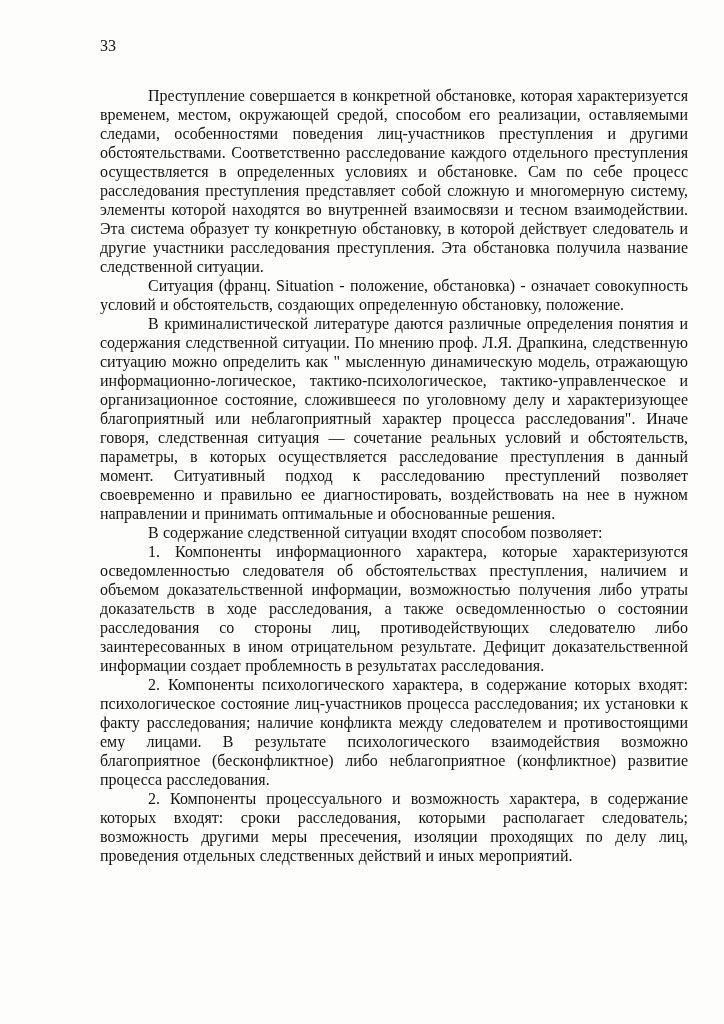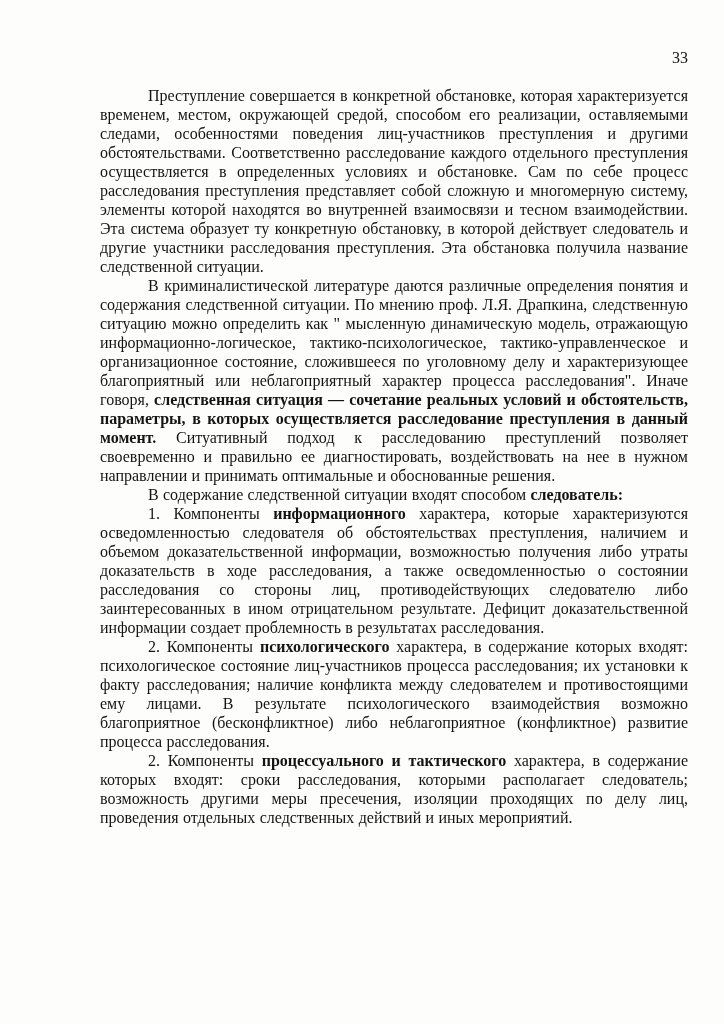--- a/index.html
+++ b/index.html
@@ -18,51 +18,51 @@
     width: 724px;
     height: 1024px;
     background: #fdfdfb;
     overflow: hidden;
   }
   .page-number {
     position: absolute;
     top: 36px;
     left: 100px;
     width: 588px;
-    text-align: right;
+    text-align: left;
     font-size: 16px;
     line-height: 19px;
-    margin-top: 12px;
   }
   .text-block {
     position: absolute;
     top: 86px;
     left: 100px;
     width: 588px;
   }
   p.para {
     margin: 0;
     text-align: justify;
     text-indent: 48px;
     font-size: 16px;
     line-height: 19px;
     hyphens: auto;
     -webkit-hyphens: auto;
     word-spacing: 0.02em;
   }
   p.para b {
-    font-weight: bold;
+    font-weight: normal;
   }
 </style>
 </head>
 <body>
 
 <div class="sheet">
   <div class="page-number">33</div>
   <div class="text-block">
       <p class="para"><span>Преступление совершается в конкретной обстановке, которая характеризуется временем, местом, окружающей средой, способом его реализации, оставляемыми следами, особенностями поведения лиц-участников преступления и другими обстоятельствами. Соответственно расследование каждого отдельного преступления осуществляется в определенных условиях и обстановке. Сам по себе процесс расследования преступления представляет собой сложную и многомерную систему, элементы которой находятся во внутренней взаимосвязи и тесном взаимодействии. Эта система образует ту конкретную обстановку, в которой действует следователь и другие участники расследования преступления. Эта обстановка получила название следственной ситуации.</span></p>
+      <p class="para"><span>Ситуация (франц. Situation - положение, обстановка) - означает совокупность условий и обстоятельств, создающих определенную обстановку, положение.</span></p>
       <p class="para"><span>В криминалистической литературе даются различные определения понятия и содержания следственной ситуации. По мнению проф. Л.Я. Драпкина, следственную ситуацию можно определить как " мысленную динамическую модель, отражающую информационно-логическое, тактико-психологическое, тактико-управленческое и организационное состояние, сложившееся по уголовному делу и характеризующее благоприятный или неблагоприятный характер процесса расследования". Иначе говоря, </span><b>следственная ситуация — сочетание реальных условий и обстоятельств, параметры, в которых осуществляется расследование преступления в данный момент.</b><span> Ситуативный подход к расследованию преступлений позволяет своевременно и правильно ее диагностировать, воздействовать на нее в нужном направлении и принимать оптимальные и обоснованные решения.</span></p>
-      <p class="para"><span>В содержание следственной ситуации входят способом </span><b>следователь:</b></p>
+      <p class="para"><span>В содержание следственной ситуации входят способом </span><b>позволяет:</b></p>
       <p class="para"><span>1. Компоненты </span><b>информационного</b><span> характера, которые характеризуются осведомленностью следователя об обстоятельствах преступления, наличием и объемом доказательственной информации, возможностью получения либо утраты доказательств в ходе расследования, а также осведомленностью о состоянии расследования со стороны лиц, противодействующих следователю либо заинтересованных в ином отрицательном результате. Дефицит доказательственной информации создает проблемность в результатах расследования.</span></p>
       <p class="para"><span>2. Компоненты </span><b>психологического</b><span> характера, в содержание которых входят: психологическое состояние лиц-участников процесса расследования; их установки к факту расследования; наличие конфликта между следователем и противостоящими ему лицами. В результате психологического взаимодействия возможно благоприятное (бесконфликтное) либо неблагоприятное (конфликтное) развитие процесса расследования.</span></p>
-      <p class="para"><span>2. Компоненты </span><b>процессуального и тактического</b><span> характера, в содержание которых входят: сроки расследования, которыми располагает следователь; возможность другими меры пресечения, изоляции проходящих по делу лиц, проведения отдельных следственных действий  и иных мероприятий.</span></p>
+      <p class="para"><span>2. Компоненты </span><b>процессуального и возможность</b><span> характера, в содержание которых входят: сроки расследования, которыми располагает следователь; возможность другими меры пресечения, изоляции проходящих по делу лиц, проведения отдельных следственных действий  и иных мероприятий.</span></p>
     </div>
 </div>
 
 </body></html>

